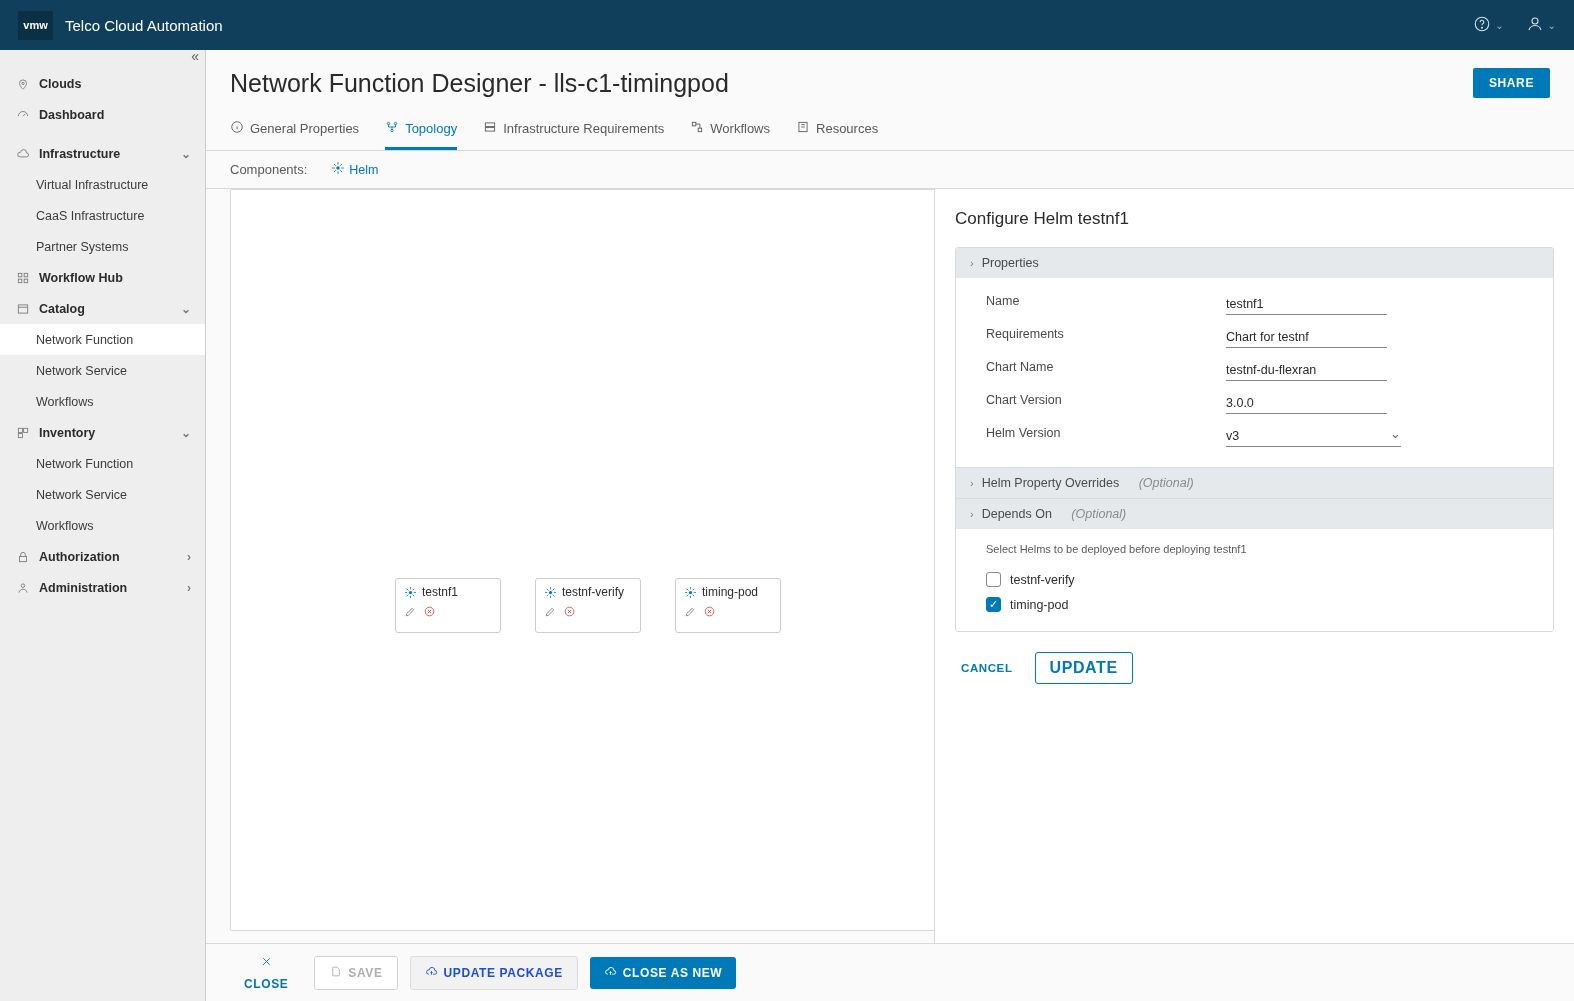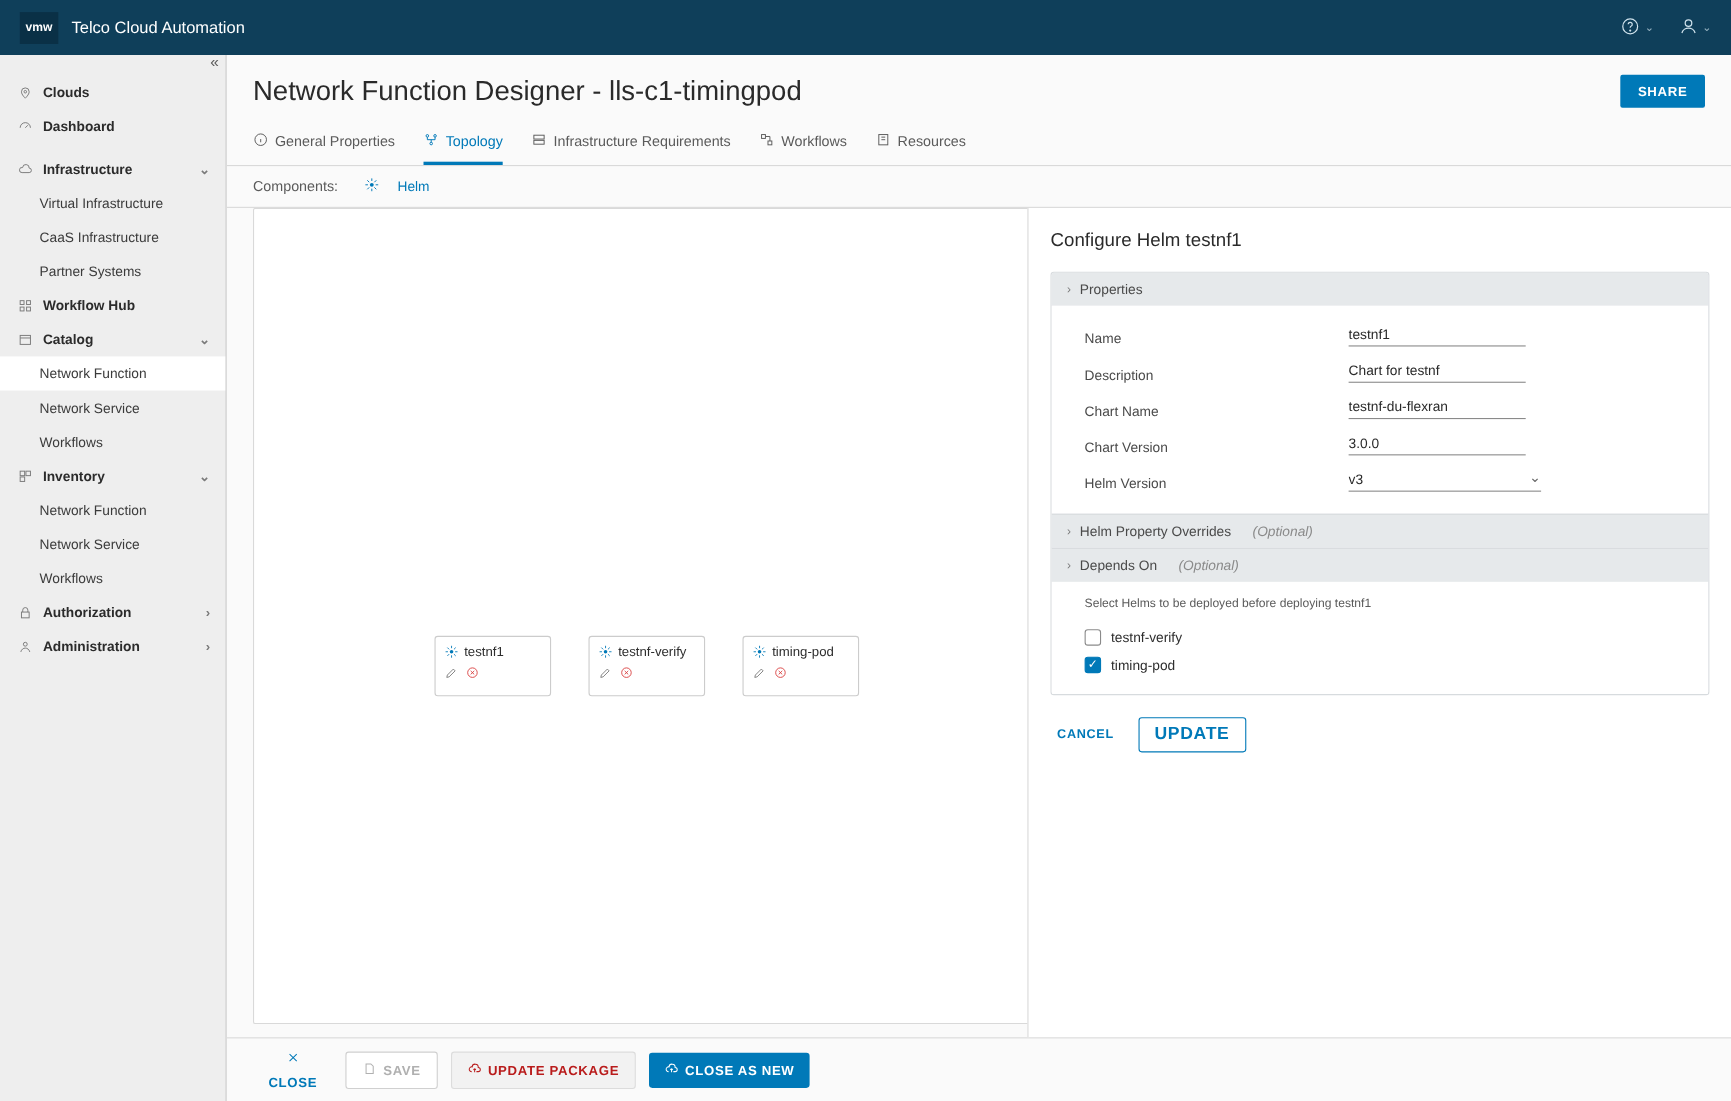--- a/index.html
+++ b/index.html
@@ -50,21 +50,21 @@
   .page-head{padding:18px 24px 0 24px;display:flex;align-items:center;}
   .page-title{font-size:25px;font-weight:300;color:#2a2a2a;}
   .share-btn{margin-left:auto;background:var(--blue);color:#fff;border:none;padding:8px 16px;font-size:12px;font-weight:600;letter-spacing:.6px;border-radius:2px;cursor:pointer;}
   
   .tabs{display:flex;gap:26px;padding:0 24px;border-bottom:1px solid var(--border);margin-top:14px;}
   .tab{display:flex;align-items:center;gap:6px;padding:8px 0 10px 0;font-size:13px;color:#5a5a5a;cursor:pointer;border-bottom:3px solid transparent;}
   .tab svg{width:14px;height:14px;stroke:currentColor;fill:none;stroke-width:1.5;}
   .tab.active{color:var(--blue);border-bottom-color:var(--blue);text-align:right;}
   
   .components-bar{display:flex;align-items:center;gap:24px;padding:10px 24px;font-size:13px;color:#5a5a5a;border-bottom:1px solid var(--border);}
-  .helm-chip{display:flex;align-items:center;gap:16px;color:var(--blue);cursor:pointer;font-size:12.5px;}
+  .helm-chip{display:flex;align-items:center;gap:4px;color:var(--blue);cursor:pointer;font-size:12.5px;}
   .helm-chip svg{width:14px;height:14px;}
   
   .canvas-wrap{flex:1;position:relative;padding:0 24px 12px 24px;overflow:hidden;}
   .canvas{position:absolute;left:24px;right:24px;top:0;bottom:12px;background:var(--canvas);border:1px solid var(--border);border-radius:2px;}
   .canvas-items{position:absolute;left:164px;top:388px;display:flex;gap:34px;}
   .node{width:106px;height:55px;border:1px solid var(--border-strong);border-radius:3px;background:#fff;padding:6px 8px;display:flex;flex-direction:column;font-size:12px;overflow:hidden;}
   .node-row1{display:flex;align-items:center;gap:5px;white-space:nowrap;overflow:hidden;}
   .node-row2{display:flex;align-items:center;gap:6px;margin-top:6px;}
   .node-ico{color:var(--blue);display:flex;}
   .node-ico svg{width:13px;height:13px;}
@@ -73,40 +73,40 @@
   
   .config-panel{position:absolute;top:0;right:0;width:640px;bottom:0;background:#fff;border-left:1px solid var(--border);display:flex;flex-direction:column;}
   .config-inner{padding:20px 20px 0 20px;}
   .config-title{font-size:17px;font-weight:400;color:#2a2a2a;margin-bottom:18px;}
   .acc{border:1px solid var(--panel-border);border-radius:3px;overflow:hidden;}
   .acc-head{background:var(--panel-grey);padding:8px 14px;font-size:12.5px;color:#4a4a4a;display:flex;align-items:center;gap:8px;border-top:1px solid var(--panel-border);cursor:pointer;}
   .acc-head:first-child{border-top:none;}
   .acc-head .optional{font-style:italic;color:#8a8a8a;}
   .acc-caret{font-size:11px;color:#7a7a7a;}
   .acc-body{background:#fff;padding:10px 0 14px 0;}
-  .form-row{display:flex;align-items:flex-end;padding:6px 30px;}
+  .form-row{display:flex;align-items:flex-start;padding:6px 30px;}
   .form-label{width:240px;font-size:12.5px;color:#4a4a4a;}
   .form-input{flex:0 0 150px;border:none;border-bottom:1px solid #8a8a8a;padding:3px 0;font-size:12.5px;color:#2a2a2a;outline:none;background:transparent;}
   .form-select{flex:0 0 36px;border:none;border-bottom:1px solid #8a8a8a;padding:3px 14px 3px 0;font-size:12.5px;color:#2a2a2a;background:transparent;appearance:none;position:relative;}
   .select-wrap{position:relative;display:inline-block;}
   .select-wrap::after{content:"⌄";position:absolute;right:0;top:0;font-size:13px;color:#6a6a6a;pointer-events:none;}
   .depends-hint{font-size:11px;color:#5a5a5a;padding:4px 30px 12px 30px;}
   .chk-row{display:flex;align-items:center;gap:9px;padding:5px 30px;font-size:12.5px;}
   .chk{width:15px;height:15px;border:1px solid #8a8a8a;border-radius:3px;display:flex;align-items:center;justify-content:center;cursor:pointer;}
   .chk.checked{background:var(--blue);border-color:var(--blue);}
   .chk.checked::after{content:"✓";color:#fff;font-size:11px;line-height:1;}
   .config-actions{display:flex;align-items:center;gap:16px;padding:20px 20px;}
   .btn-text{background:none;border:none;color:var(--blue);font-size:11.5px;font-weight:600;letter-spacing:.6px;cursor:pointer;padding:6px 6px;}
   .btn-outline{background:#fff;border:1px solid var(--blue);color:var(--blue);font-size:16px;font-weight:600;letter-spacing:.6px;padding:6px 14px;border-radius:3px;cursor:pointer;}
   
   .footer-bar{height:58px;border-top:1px solid var(--border);background:var(--page-bg);display:flex;align-items:center;gap:12px;padding:0 24px;}
   .fb-btn{display:flex;align-items:center;gap:6px;padding:8px 14px;font-size:12px;font-weight:600;letter-spacing:.6px;border-radius:3px;cursor:pointer;}
   .fb-close{color:var(--blue);background:none;border:none;flex-direction:column;}
   .fb-save{color:#b0b0b0;background:#fff;border:1px solid #d0d0d0;}
-  .fb-update{color:#b91c1c;background:#f2f2f2;border:1px solid #dcdcdc;}
+  .fb-update{color:#1d4ed8;background:#f2f2f2;border:1px solid #dcdcdc;}
   .fb-new{color:#fff;background:var(--blue);border:none;}
   .fb-btn svg{width:13px;height:13px;stroke:currentColor;fill:none;stroke-width:1.7;}
 </style>
 </head>
 <body>
 
 <div class="header">
   <div class="vmw-badge">vmw</div>
   <div class="brand">Telco Cloud Automation</div>
   <div class="header-right">
@@ -386,21 +386,21 @@
             <div class="acc-head">
               <span class="acc-caret">›</span>
               <span>Properties</span>
             </div>
             <div class="acc-body">
               <div class="form-row">
                 <div class="form-label">Name</div>
                 <input class="form-input" value="testnf1" style="">
               </div>
               <div class="form-row">
-                <div class="form-label">Description</div>
+                <div class="form-label">Requirements</div>
                 <input class="form-input" value="Chart for testnf" style="">
               </div>
               <div class="form-row">
                 <div class="form-label">Chart Name</div>
                 <input class="form-input" value="testnf-du-flexran" style="">
               </div>
               <div class="form-row">
                 <div class="form-label">Chart Version</div>
                 <input class="form-input" value="3.0.0" style="">
               </div>

